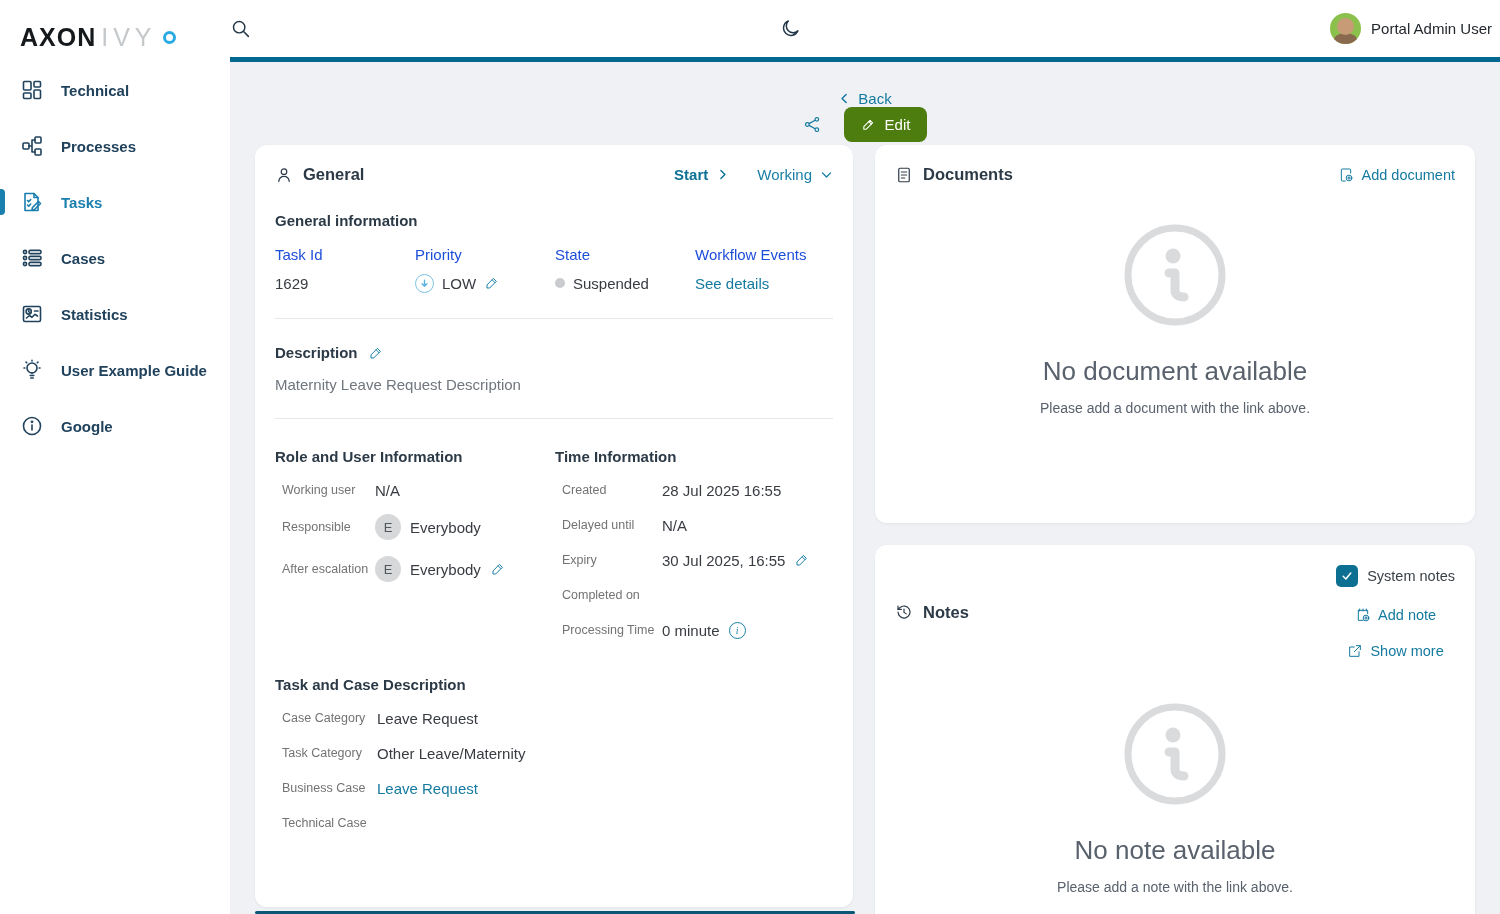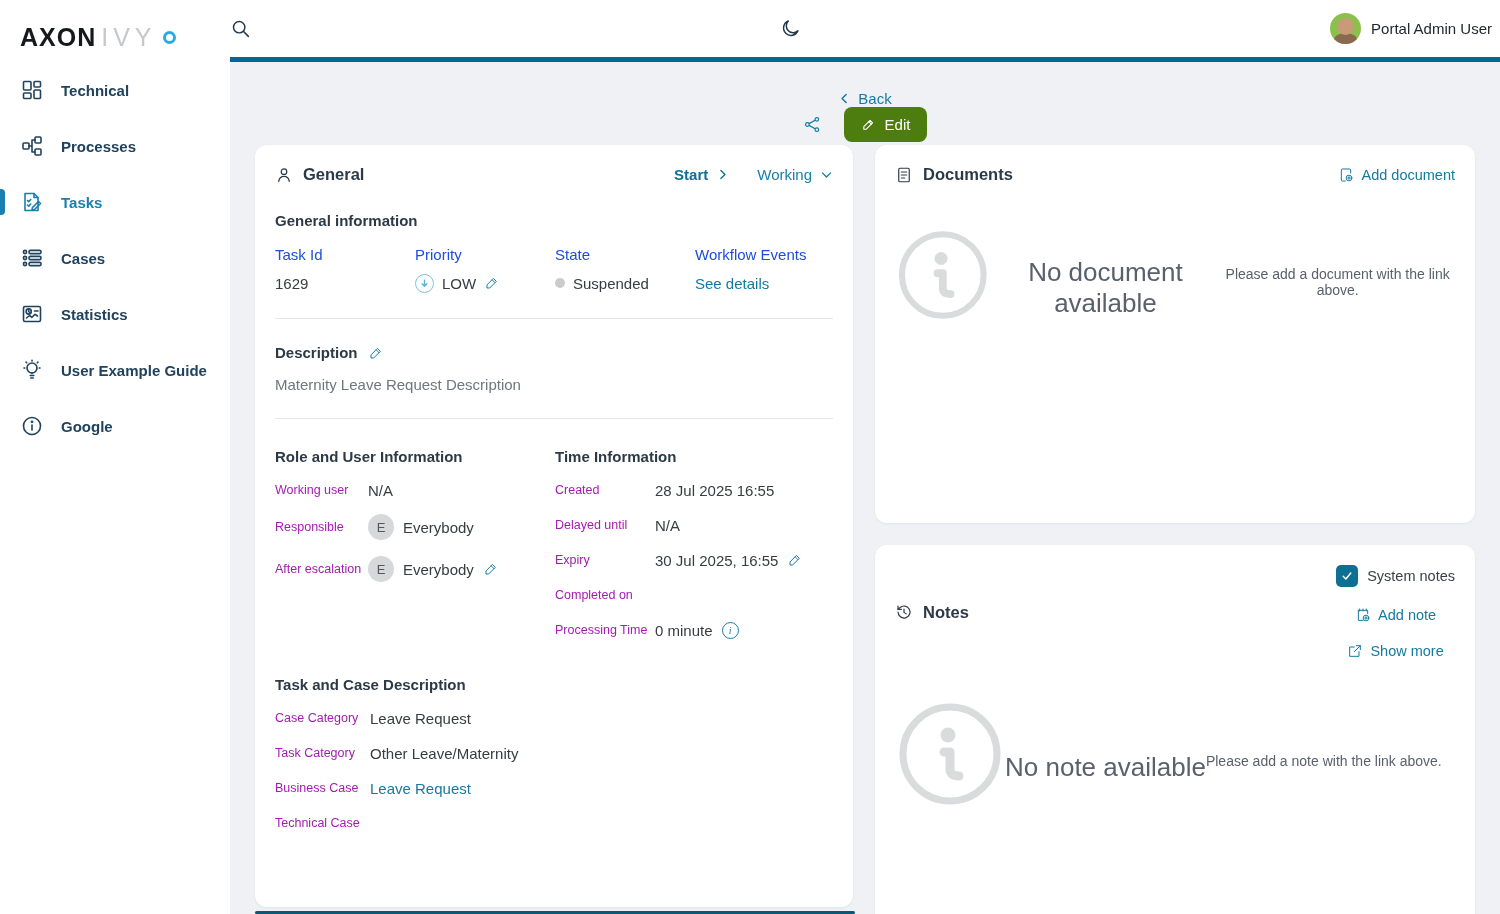--- a/index.html
+++ b/index.html
@@ -63,38 +63,38 @@
   .pencil { background:none; border:none; cursor:pointer; color:#1a7fa6; display:flex; padding:0; }
   .pencil svg { width:16px; height:16px; stroke:currentColor; fill:none; stroke-width:1.5; stroke-linecap:round; stroke-linejoin:round; }
   .state-dot { width:10px; height:10px; border-radius:50%; background:#c9cbce; flex:none; }
   .tlink { color:#157a9f; font-size:15px; text-decoration:none; cursor:pointer; }
   .divider { border:none; border-top:1px solid #e5e7e9; margin-top:25px; }
   .desc-head { display:flex; align-items:center; gap:10px; margin-top:25px; }
   .desc-text { margin-top:15px; font-size:15px; color:#6f767d; }
   .two-col { display:grid; grid-template-columns:280px 1fr; margin-top:29px; }
   .kv { display:flex; align-items:center; margin-top:15px; min-height:20px; }
   .kv.tall { min-height:30px; margin-top:12px; }
-  .kv-label { font-size:12.5px; color:#a21caf; flex:none; }
+  .kv-label { font-size:12.5px; color:#737373; flex:none;margin-left:7px; }
   .w93 { width:93px; } .w100 { width:100px; } .w95 { width:95px; }
   .kv-value { font-size:15px; color:#383c42; display:flex; align-items:center; gap:9px; }
   .avatar-e { width:26px; height:26px; border-radius:50%; background:#d6d8da; color:#53575c; font-size:13px; display:flex; align-items:center; justify-content:center; flex:none; }
   .info-badge { width:17px; height:17px; border:1.4px solid #1a7fa6; border-radius:50%; color:#1a7fa6; font-size:10px; display:flex; align-items:center; justify-content:center; font-style:italic; font-family:"Liberation Serif",serif; cursor:pointer; }
   .bottom-scroll { position:absolute; left:25px; bottom:0; width:600px; height:3px; background:#0b5876; border-radius:2px; cursor:pointer; }
 
   
   .documents-card { left:645px; top:83px; width:600px; height:378px; }
   .notes-card { left:645px; top:483px; width:600px; height:380px; }
   .link-btn { display:flex; align-items:center; gap:7px; color:#157a9f; font-size:14.5px; background:none; border:none; font-family:inherit; cursor:pointer; text-decoration:none; }
   .link-btn svg { width:16px; height:16px; stroke:currentColor; fill:none; stroke-width:1.5; stroke-linecap:round; stroke-linejoin:round; }
   .notes-head-right { display:flex; align-items:center; gap:20px;flex-direction:column; }
   .check-group { display:flex; align-items:center; gap:9px; cursor:pointer; }
   .checkbox { width:22px; height:22px; background:#0d7092; border-radius:5px; display:flex; align-items:center; justify-content:center; flex:none; }
   .checkbox svg { width:14px; height:14px; stroke:#fff; fill:none; stroke-width:2.6; stroke-linecap:round; stroke-linejoin:round; }
   .check-label { font-size:14.5px; color:#3a4046; }
-  .empty { display:flex; flex-direction:row; align-items:center; text-align:center; }
+  .empty { display:flex; flex-direction:column; align-items:center; text-align:center; }
   .empty.doc { margin-top:36px; } .empty.note { margin-top:40px; }
   .empty-title { font-size:26px; color:#59616d; margin-top:26px; }
   .empty-hint { font-size:14px; color:#59616d; margin-top:13px; }
 </style>
 </head>
 <body>
 
 <div class="app">
 
   <aside class="sidebar">

